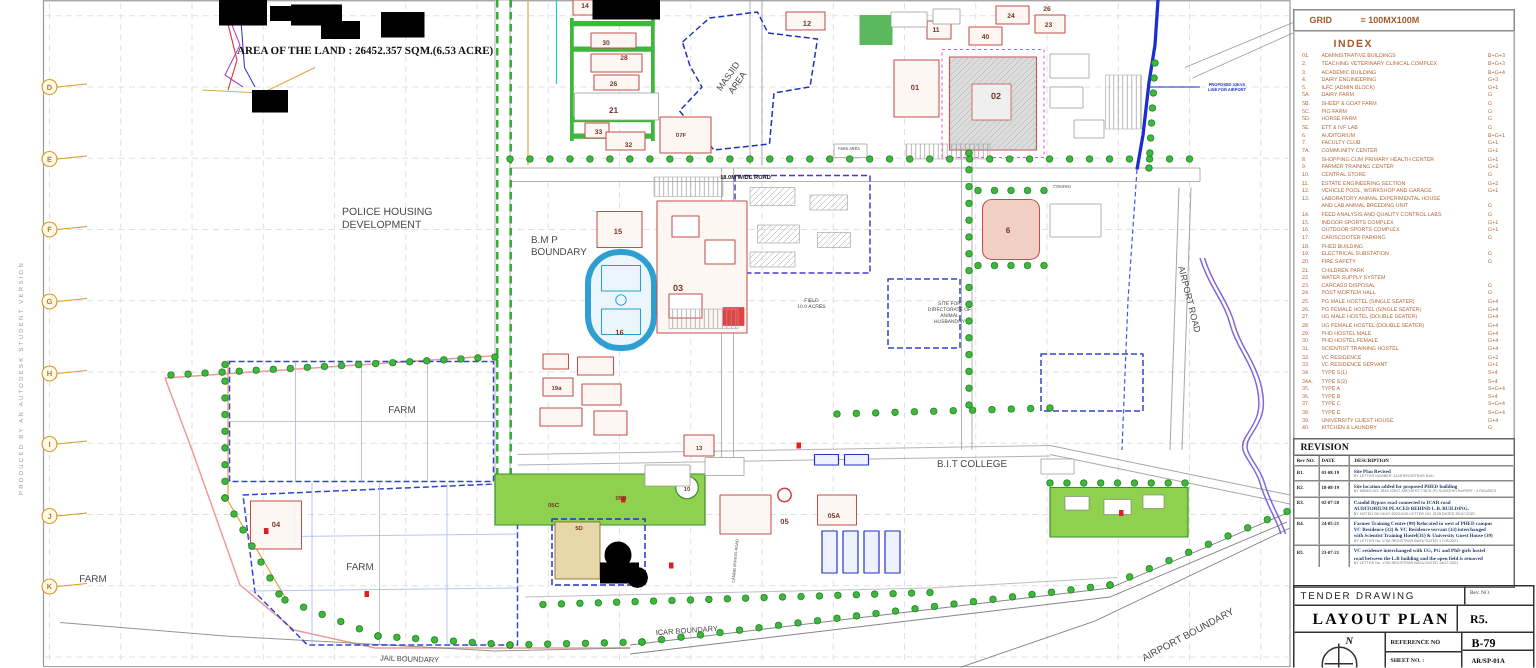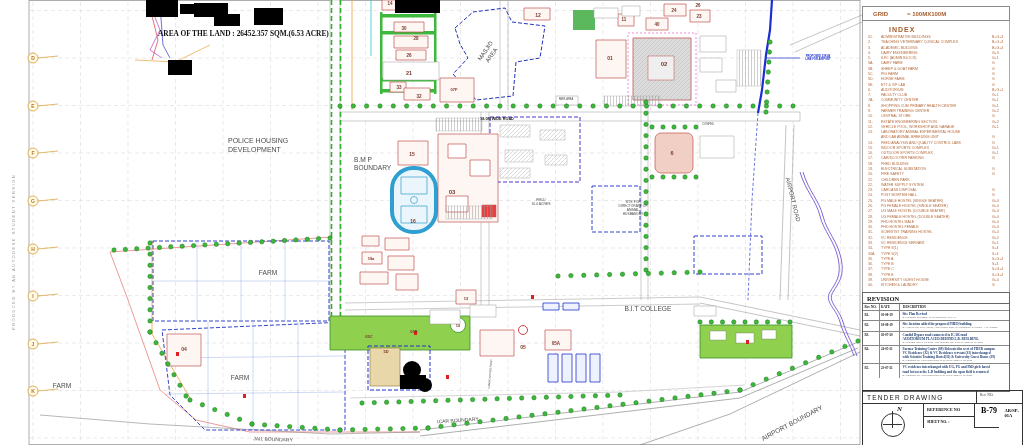--- a/index.html
+++ b/index.html
@@ -57,21 +57,21 @@
   .tb-compass{width:60px;border-right:1px solid #333;position:relative;}
   .tb-n{position:absolute;left:34px;top:1px;font-family:"Liberation Serif",serif;font-style:italic;
     font-weight:bold;font-size:7px;color:#111;}
   .compass-circle{position:absolute;left:18px;top:9px;width:22px;height:22px;border:1px solid #333;border-radius:50%;}
   .compass-v{position:absolute;left:29px;top:7px;width:1px;height:17px;background:#333;}
   .compass-h{position:absolute;left:20px;top:19.5px;width:19px;height:1px;background:#333;}
   .tb-labels{width:50px;border-right:1px solid #333;display:flex;flex-direction:column;}
   .tb-labels div{flex:1;padding:3px 0 0 3px;font-family:"Liberation Serif",serif;font-weight:bold;}
   .tb-reflbl{font-size:4.2px;color:#111;border-bottom:1px solid #333;}
   .tb-shtlbl{font-size:3.8px;color:#111;}
-  .tb-values{flex:1;display:flex;flex-direction:row;}
+  .tb-values{flex:1;display:flex;flex-direction:column;}
   .tb-values div{flex:1;padding:2px 0 0 6px;font-family:"Liberation Serif",serif;font-weight:bold;}
   .tb-ref{font-size:8px;color:#000;border-bottom:1px solid #333;}
   .tb-sht{font-size:4.5px;color:#000;padding-top:4px !important;}
 </style>
 </head>
 <body>
 
 <div id="sheet">
 
 <svg width="1024" height="445" viewBox="0 0 1024 445">
@@ -900,20 +900,24 @@
               <div class="rv-note">BY LETTER No. 1766 REGISTRAR BASU DATED 19-07-2021</div>
             </div>
           </div>
         </div>
   </div>
   <div id="title-block">
     <div class="tb-row1">
       <div class="tb-tender">TENDER DRAWING</div>
       <div class="tb-revlbl">Rev. NO.</div>
     </div>
+    <div class="tb-row2">
+      <div class="tb-title">LAYOUT PLAN</div>
+      <div class="tb-rev">R5.</div>
+    </div>
     <div class="tb-row3">
       <div class="tb-compass">
         <span class="tb-n">N</span>
         <span class="compass-circle"></span>
         <span class="compass-v"></span>
             <span class="compass-h"></span>
       </div>
       <div class="tb-labels">
         <div class="tb-reflbl">REFERENCE NO</div>
         <div class="tb-shtlbl">SHEET NO. :</div>

